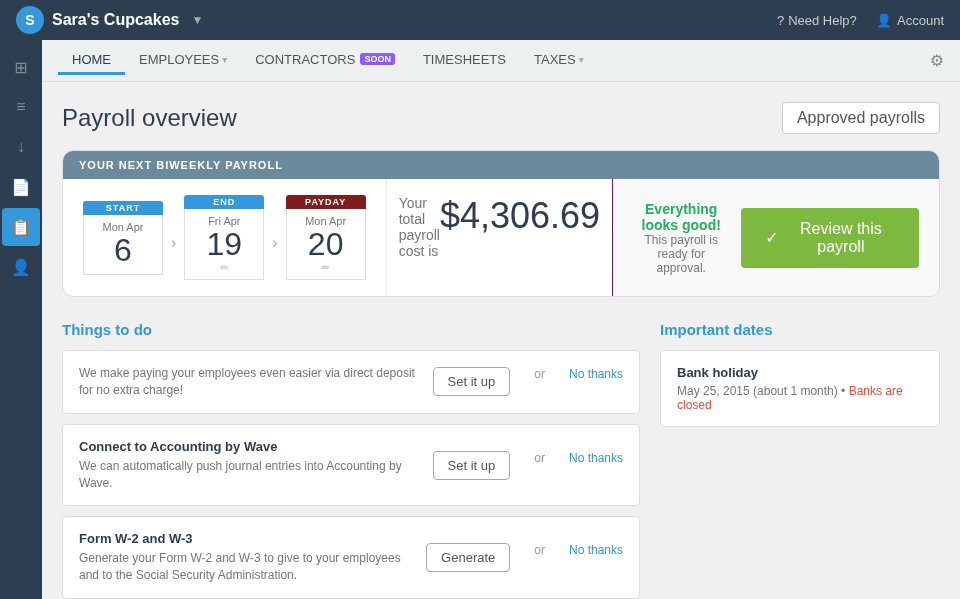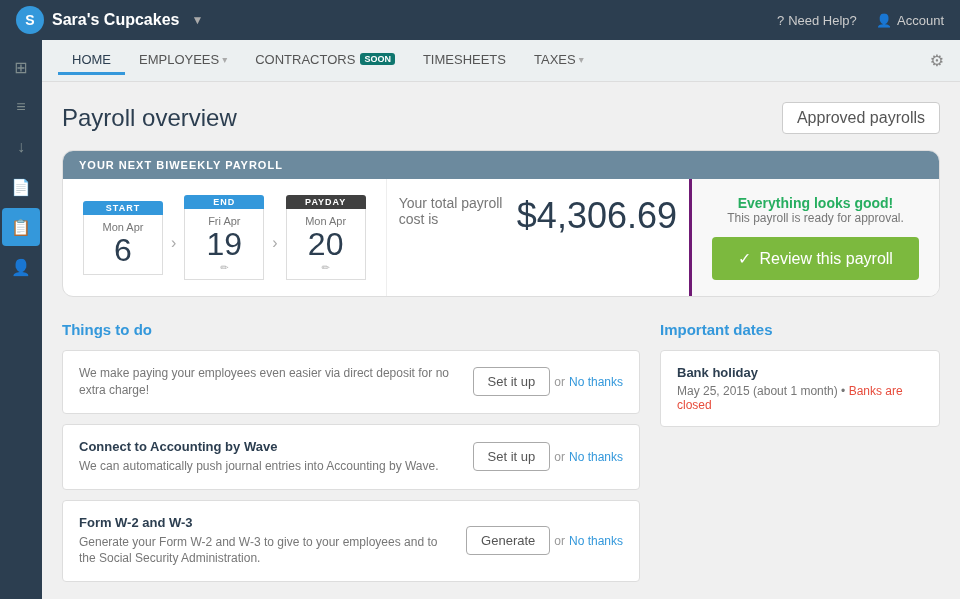--- a/index.html
+++ b/index.html
@@ -79,21 +79,21 @@
       cursor: pointer;
       color: #555;
       border-bottom: 3px solid transparent;
       font-weight: 500;
     }
     .sub-nav-tab.active {
       border-bottom: 3px solid #3498db;
       color: #2c3e50;
     }
     .soon-badge {
-      background: #0f766e;
+      background: #8b5cf6;
       color: #fff;
       font-size: 9px;
       padding: 1px 4px;
       border-radius: 3px;
       margin-left: 5px;
       font-weight: bold;
     }
     .sub-nav-spacer { flex: 1; }
     .settings-icon { color: #888; cursor: pointer; font-size: 16px; }
 
@@ -174,23 +174,22 @@
       flex-direction: row;
       justify-content: center;
       padding: 16px 12px;
       border-left: 1px solid #eee;
     }
     .payroll-total-label { color: #777; font-size: 14px; margin-bottom: 4px; }
     .payroll-total-amount { font-size: 36px; color: #2c3e50; font-weight: 300; }
 
     .payroll-action {
       background: #f8f8f8;
-      border-left: 3px solid #701a75;
-      display: flex;
-      flex-direction: column;
+      border-left: 1px solid #701a75;
+      display: flex;
       align-items: center;
       justify-content: center;
       padding: 16px 20px;
       gap: 12px;
       min-width: 250px;
     }
     .payroll-action-good {
       color: #27ae60;
       font-size: 14px;
       font-weight: bold;
@@ -231,21 +230,21 @@
       border-radius: 4px;
       padding: 14px 16px;
       margin-bottom: 10px;
       display: flex;
       align-items: center;
       gap: 16px;
     }
     .todo-item-info { flex: 1; }
     .todo-item-title { font-weight: bold; color: #2c3e50; margin-bottom: 4px; font-size: 13px; }
     .todo-item-desc { color: #777; font-size: 12px; line-height: 1.4; }
-    .todo-item-actions { display: flex; align-items: center; gap: 4px; white-space: nowrap; }
+    .todo-item-actions { display: flex; gap: 24px; white-space: nowrap; }
     .set-it-up-btn {
       background: #fff;
       border: 1px solid #aaa;
       padding: 6px 14px;
       border-radius: 4px;
       font-size: 13px;
       cursor: pointer;
       color: #555;
     }
     .or-text { color: #999; font-size: 12px; }
@@ -343,21 +342,21 @@
             <div class="date-box">
               <div class="date-box-label">END</div>
               <div class="date-box-inner">
                 <div class="date-box-day">Fri Apr</div>
                 <div class="date-box-num">19</div>
                 <div class="date-box-edit">✏</div>
               </div>
             </div>
             <div class="date-separator">›</div>
             <div class="date-box">
-              <div class="date-box-label" style="background:#404040;">PAYDAY</div>
+              <div class="date-box-label" style="background:#7f1d1d;">PAYDAY</div>
               <div class="date-box-inner">
                 <div class="date-box-day">Mon Apr</div>
                 <div class="date-box-num">20</div>
                 <div class="date-box-edit">✏</div>
               </div>
             </div>
           </div>
 
           <div class="payroll-total">
             <div class="payroll-total-label">Your total payroll cost is</div>

